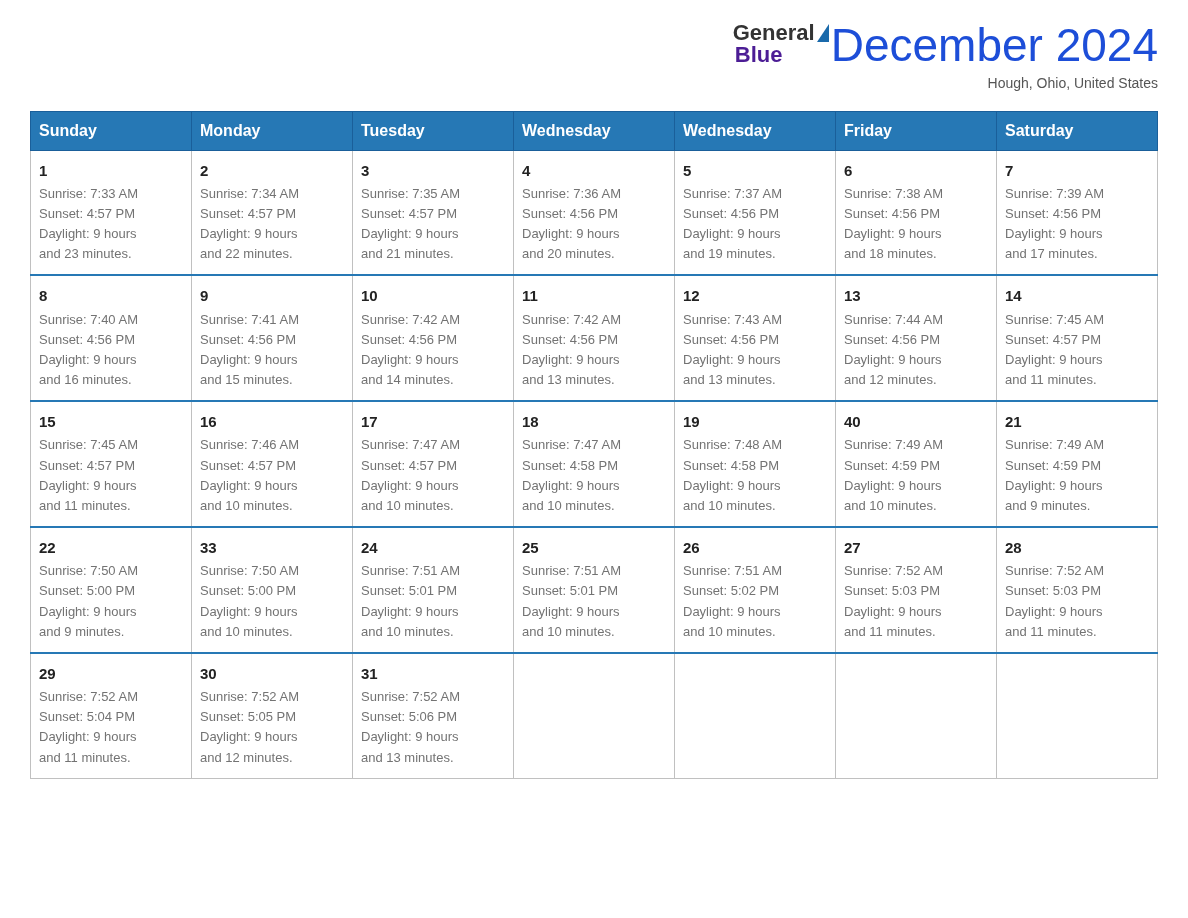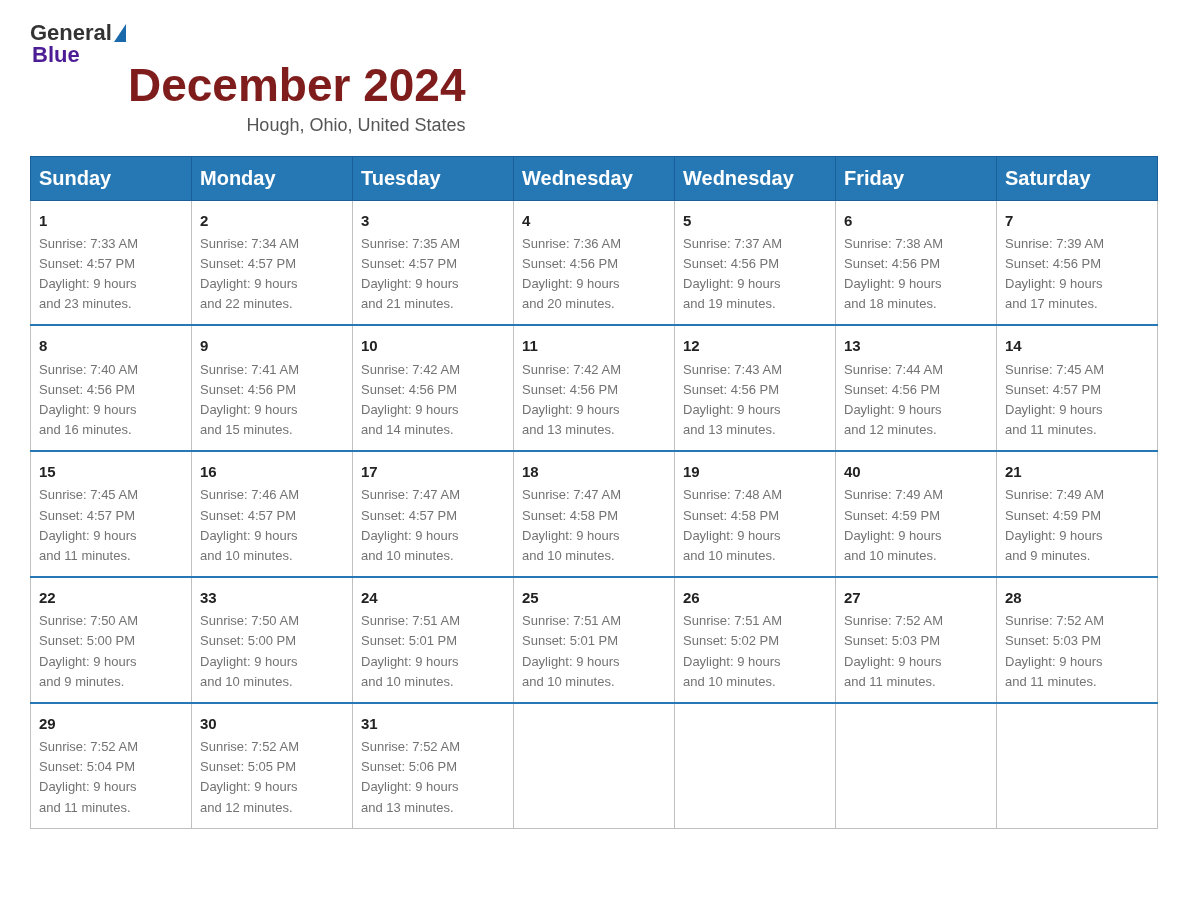--- a/index.html
+++ b/index.html
@@ -6,21 +6,21 @@
     body {
       font-family: Arial, sans-serif;
       background: #fff;
       color: #222;
       width: 1188px;
       min-height: 918px;
       padding: 20px 30px;
     }
     .header {
       display: flex;
-      justify-content: flex-start;
+      justify-content: flex-end;
       align-items: flex-start;
       margin-bottom: 20px;
     }
     .logo {
       display: flex;
       flex-direction: column;
       align-items: flex-start;
     }
     .logo-text {
       display: flex;
@@ -37,39 +37,38 @@
       border-bottom: 18px solid #1a6aab;
       margin: 0 2px;
       display: inline-block;
       vertical-align: middle;
     }
     .title-section {
       text-align: right;
     }
     .cal-title {
       font-size: 46px;
-      font-weight: 700;
-      color: #7f1d1d;
+      font-weight: 400;
+      color: #1d4ed8;
       line-height: 1.1;
-      margin-top: 40px;
     }
     .cal-subtitle {
-      font-size: 18px;
+      font-size: 14px;
       color: #555;
       margin-top: 4px;
     }
     table {
       width: 100%;
       border-collapse: collapse;
       table-layout: fixed;
     }
     thead tr th {
       background: #2678b5;
       color: #fff;
-      font-size: 20px;
+      font-size: 16px;
       font-weight: 600;
       padding: 10px 8px;
       text-align: left;
       border: 1px solid #1a5f9a;
     }
     tbody tr td {
       vertical-align: top;
       padding: 8px 8px 10px 8px;
       border: 1px solid #c0c0c0;
       font-size: 13px;

